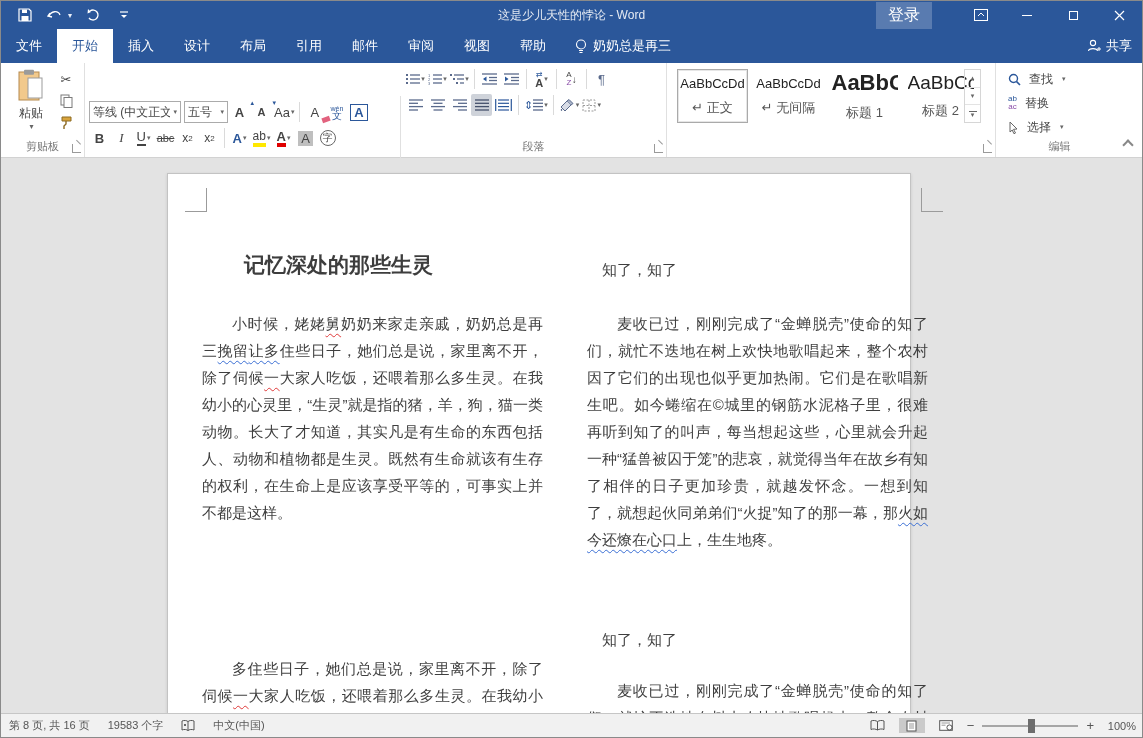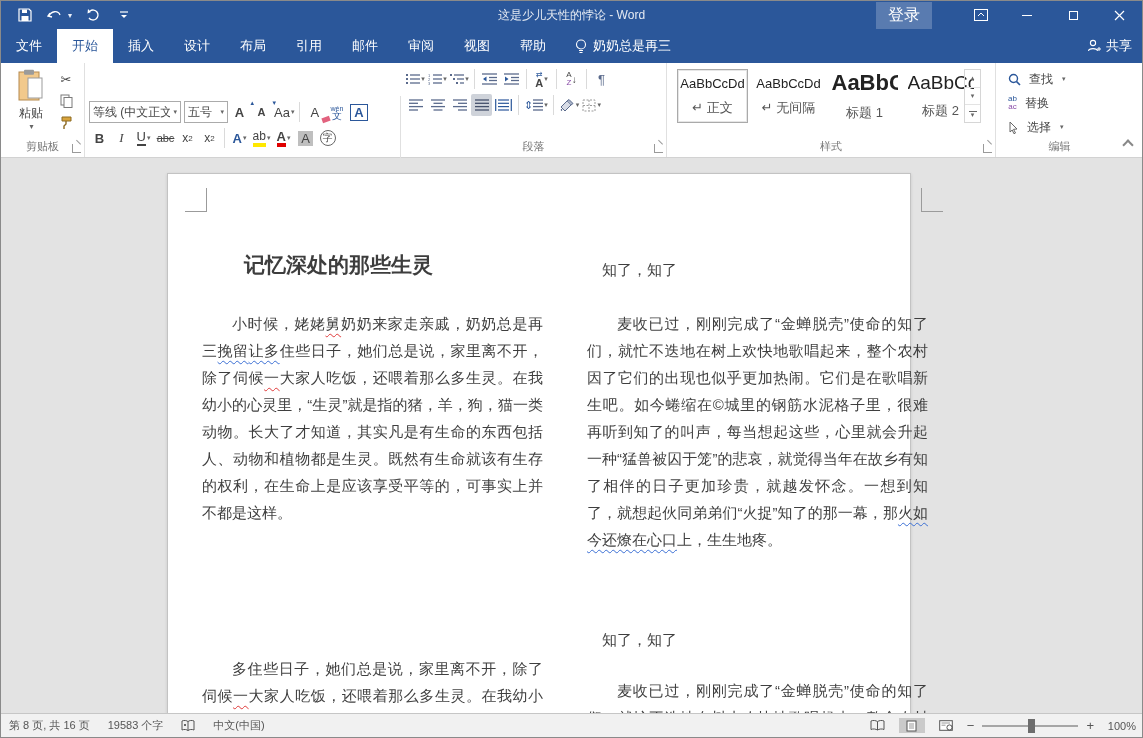--- a/index.html
+++ b/index.html
@@ -531,21 +531,20 @@
         </div>
       </div>
       <div class="style-scroll">
         <span class="sbtn">▴</span>
         <span class="sbtn">▾</span>
         <span class="sbtn">
             <span class="sbar"></span>
             <span>▾</span>
           </span>
       </div>
-      <div class="rgroup-label">样式</div>
       <span class="launcher">
           <i></i>
         </span>
     </div>
 
     <div class="rgroup g-edit" style="border-right:none;">
       <div class="edit-col">
         <div class="edit-item">
           <span>
             <svg class="licon" width="13" height="13" viewBox="0 0 13 13">

